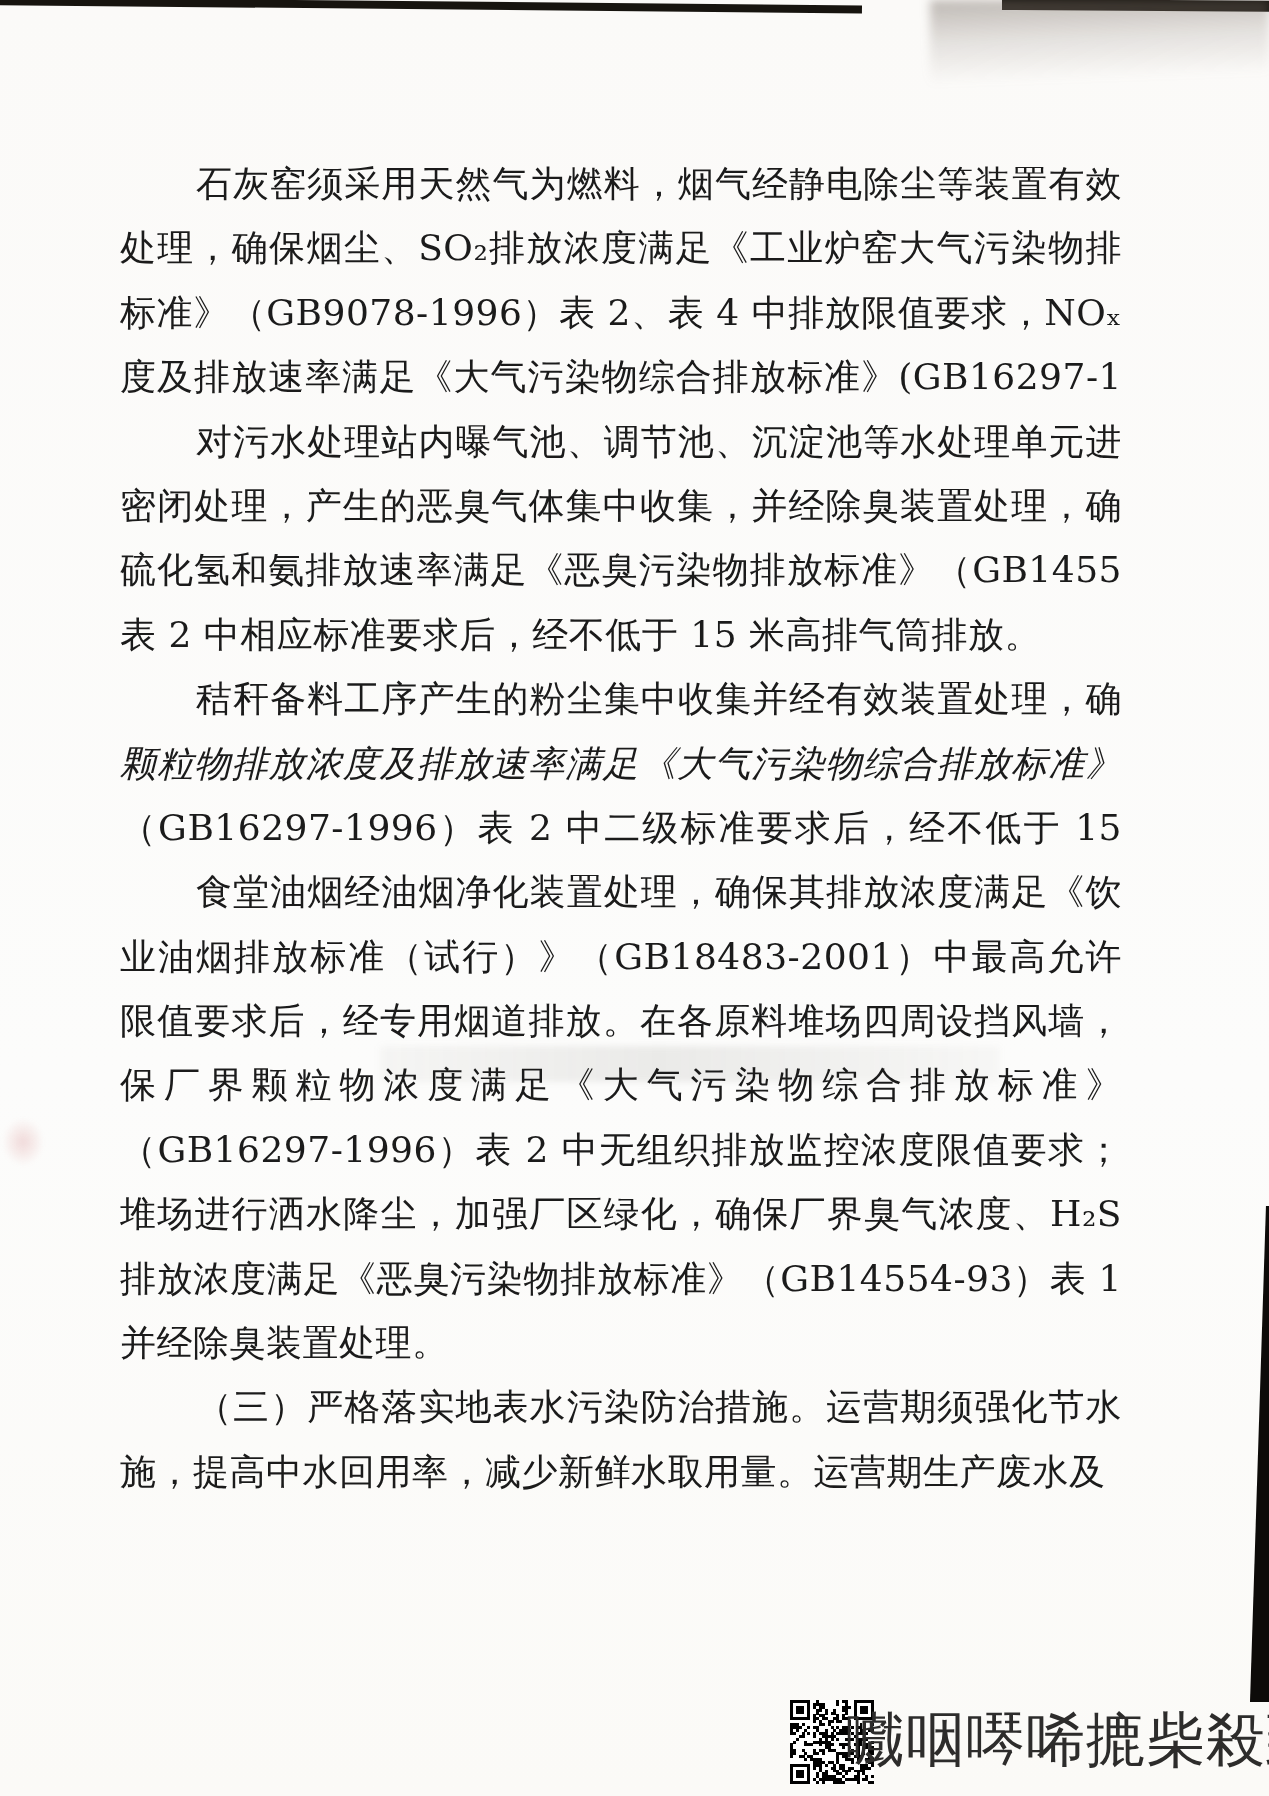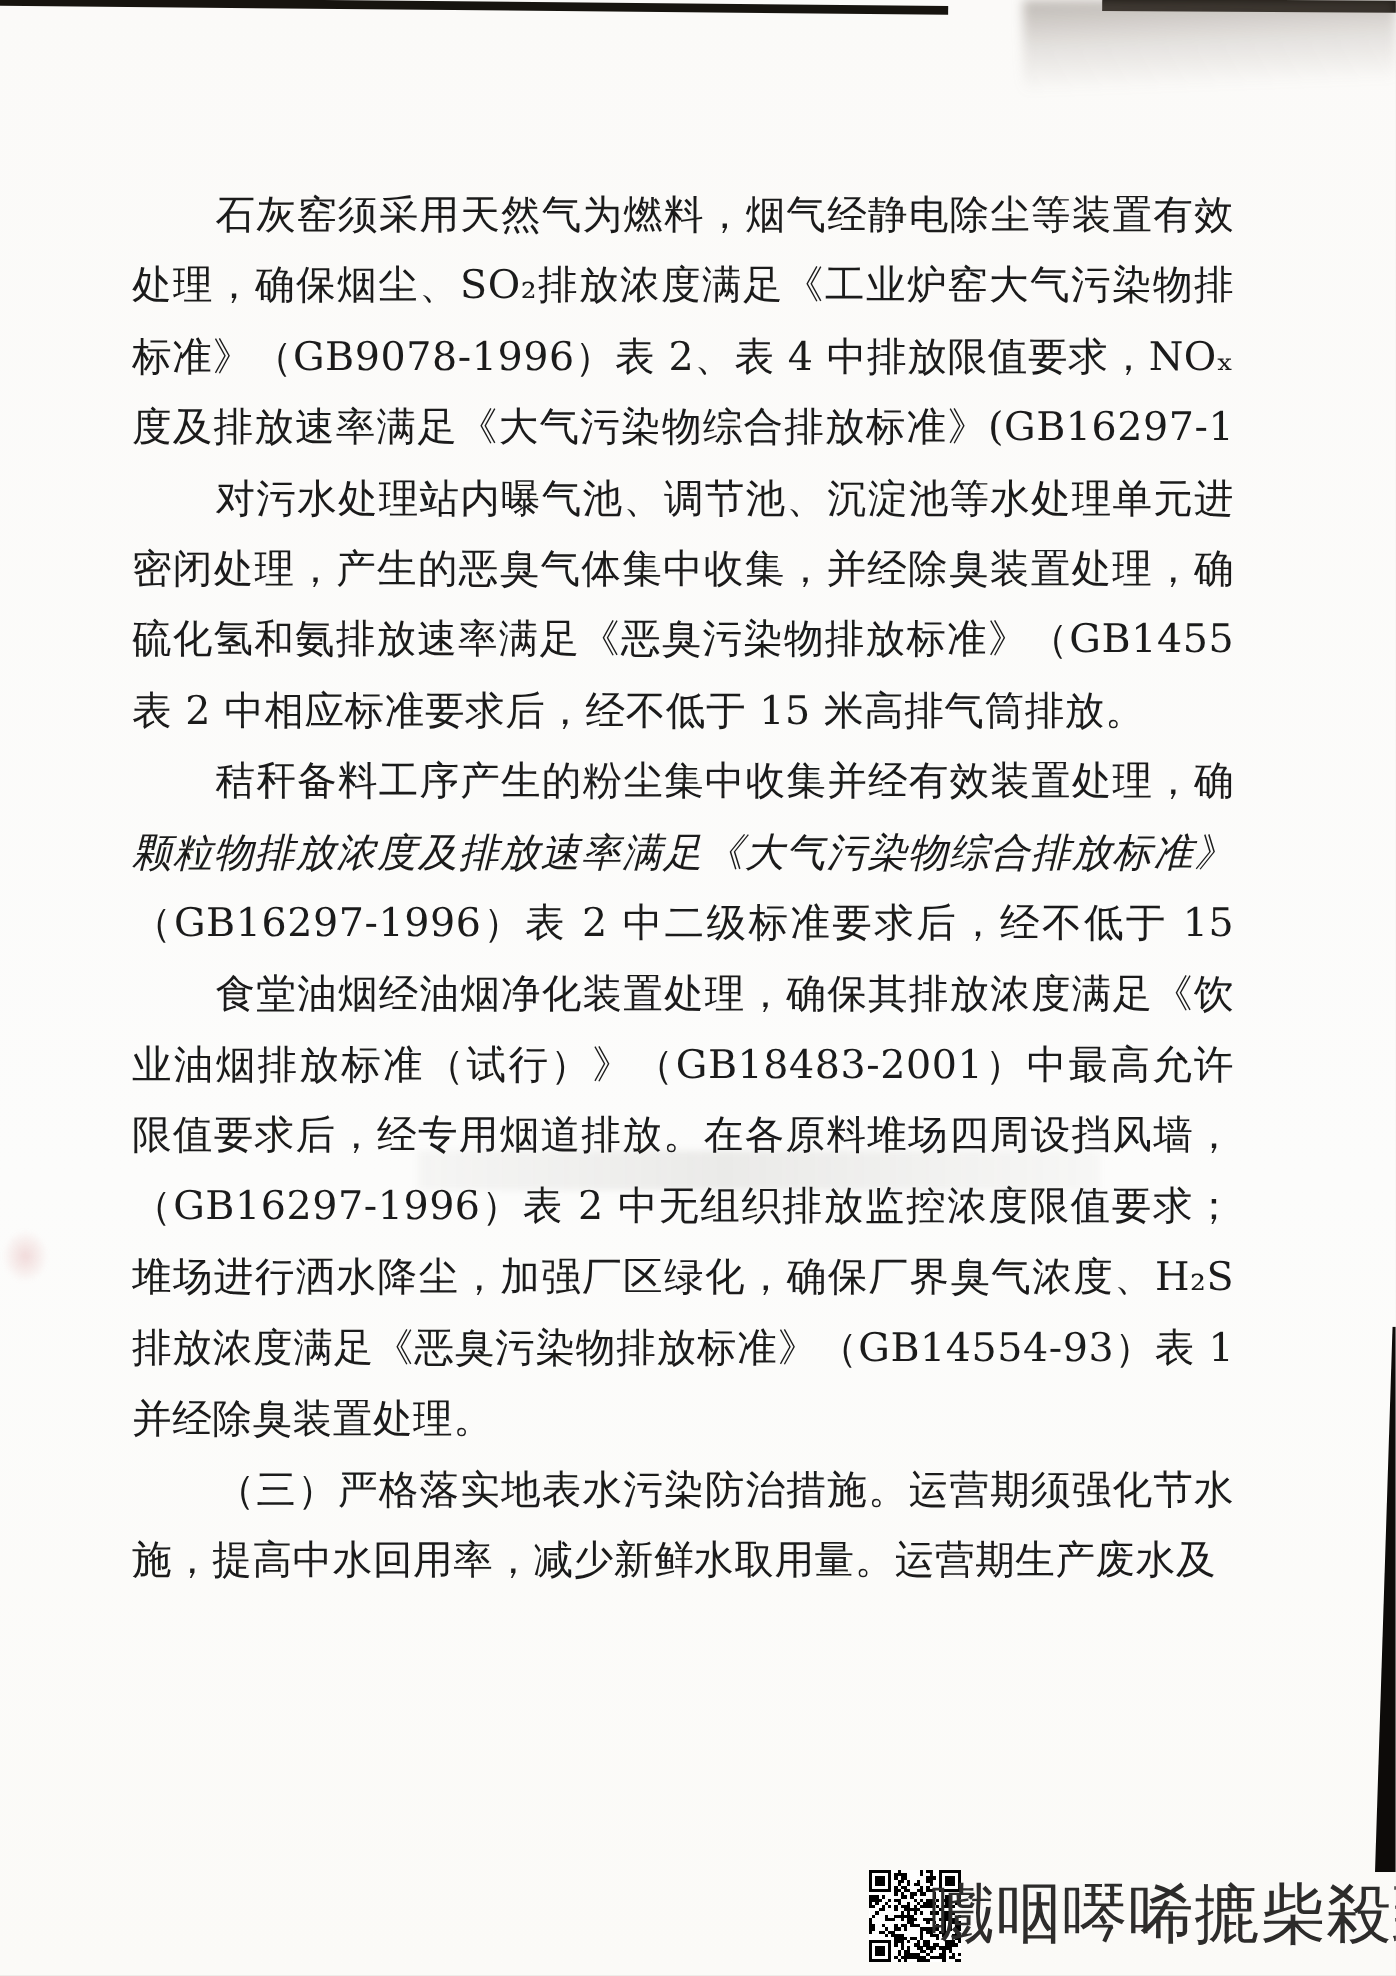--- a/index.html
+++ b/index.html
@@ -8,21 +8,21 @@
     width:1269px; height:1796px;
     margin:0 auto;
     background:linear-gradient(180deg,#fbfaf8 0%, #fcfcfb 60%, #fbfaf7 100%);
     overflow:hidden;
     font-family:"DejaVu Serif", serif;
   }
 
   
   .textblock {
     position:absolute;
-    left:120px; top:164px;
+    left:120px; top:152px;
     width:1002px;
     color:#1b1b1b;
   }
   .line {
     font-size:36px;
     height:64.4px;
     line-height:64.4px;
     overflow:hidden;
     white-space:normal;
     word-break:break-all;
@@ -101,20 +101,21 @@
       <div class="line indent fill" style="color: rgb(27, 27, 27);">对污水处理站内曝气池、调节池、沉淀池等水处理单元进行</div>
       <div class="line fill" style="color: rgb(27, 27, 27);">密闭处理，产生的恶臭气体集中收集，并经除臭装置处理，确保</div>
       <div class="line fill" style="color: rgb(27, 27, 27);">硫化氢和氨排放速率满足《恶臭污染物排放标准》（GB14554-93）</div>
       <div class="line" style="color: rgb(27, 27, 27);">表 2 中相应标准要求后，经不低于 15 米高排气筒排放。</div>
       <div class="line indent fill" style="color: rgb(27, 27, 27);">秸秆备料工序产生的粉尘集中收集并经有效装置处理，确保</div>
       <div class="line fill" style="color: rgb(27, 27, 27); font-style: italic;">颗粒物排放浓度及排放速率满足《大气污染物综合排放标准》</div>
       <div class="line fill" style="color: rgb(27, 27, 27);">（GB16297-1996）表 2 中二级标准要求后，经不低于 15 米高排</div>
       <div class="line indent fill" style="color: rgb(27, 27, 27);">食堂油烟经油烟净化装置处理，确保其排放浓度满足《饮食</div>
       <div class="line fill" style="color: rgb(27, 27, 27);">业油烟排放标准（试行）》（GB18483-2001）中最高允许排放浓度</div>
       <div class="line fill" style="color: rgb(27, 27, 27);">限值要求后，经专用烟道排放。在各原料堆场四周设挡风墙，确</div>
+      <div class="line fill" style="color: rgb(27, 27, 27);">保厂界颗粒物浓度满足《大气污染物综合排放标准》</div>
       <div class="line fill" style="color: rgb(27, 27, 27);">（GB16297-1996）表 2 中无组织排放监控浓度限值要求；对原料</div>
       <div class="line fill" style="color: rgb(27, 27, 27);">堆场进行洒水降尘，加强厂区绿化，确保厂界臭气浓度、H₂S和NH₃</div>
       <div class="line fill" style="color: rgb(27, 27, 27);">排放浓度满足《恶臭污染物排放标准》（GB14554-93）表 1 中恶臭</div>
       <div class="line" style="color: rgb(27, 27, 27);">并经除臭装置处理。</div>
       <div class="line indent fill" style="color: rgb(27, 27, 27);">（三）严格落实地表水污染防治措施。运营期须强化节水措</div>
       <div class="line" style="color: rgb(27, 27, 27);">施，提高中水回用率，减少新鲜水取用量。运营期生产废水及生</div>
     </div>
 
   <div class="qr"><svg viewBox="0 0 29 29" shape-rendering="crispEdges">
         <rect x="0" y="0" width="29" height="29" fill="#ffffff"></rect>

